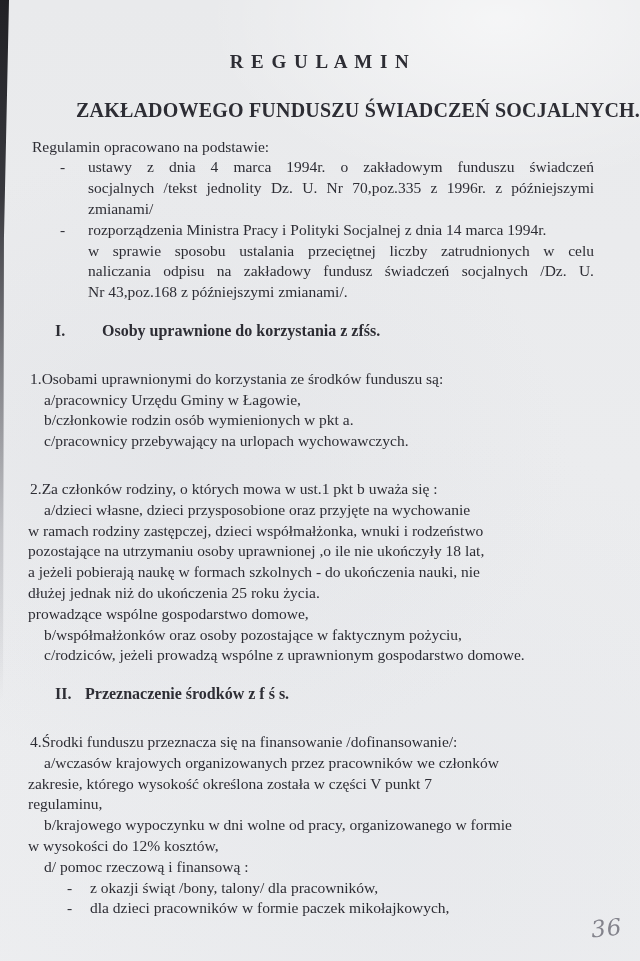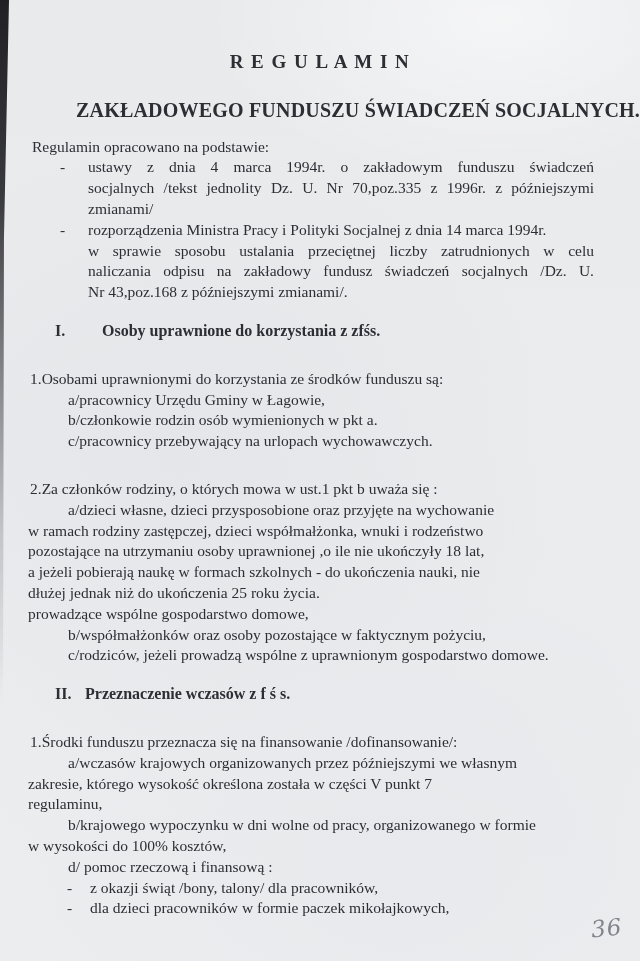--- a/index.html
+++ b/index.html
@@ -18,21 +18,21 @@
     background:linear-gradient(to bottom, rgba(22,22,26,0.95) 0%, rgba(32,32,38,0.88) 28%,
       rgba(58,58,64,0.60) 52%, rgba(110,110,118,0.30) 76%, rgba(150,150,156,0) 100%);
     clip-path:polygon(0 0, 100% 0, 44% 34%, 34% 100%, 0 100%);
   }
   .title { margin:52px 0 0 0; text-align:center; font-size:19px; font-weight:700; letter-spacing:1.5px; }
   .subtitle { margin:27px 0 16px 0; text-align:right; font-size:20px; font-weight:700; letter-spacing:0.2px; }
   .lead { margin:8px 0 0 32px; }
   .line { position:relative; white-space:pre-wrap; }
   .just { text-align:justify; text-align-last:justify; }
   .ind-0 { margin-left:30px;margin-top:27px; }
-  .ind-1 { margin-left:68px; }
+  .ind-1 { margin-left:44px; }
   .ind-2 { margin-left:28px; }
   .ind-3 { margin-left:90px; }
   .ind-hang { margin-left:88px; margin-right:46px; }
   .dash { position:absolute; left:-28px; top:0; }
   .ind-3 .dash { left:-23px; }
   .sec-head { margin:18px 8px 14px 55px; font-weight:700; font-size:16px; }
   .sec-num { display:inline-block; }
   .sec-0 .sec-num { min-width:47px; }
   .sec-1 .sec-num { min-width:30px; }
   .pagenum {
@@ -70,26 +70,26 @@
       <div class="line ind-1"><span>c/pracownicy przebywający na urlopach wychowawczych.</span></div>
       <div class="line ind-0"><span>2.Za członków rodziny, o których mowa w ust.1 pkt b uważa się :</span></div>
       <div class="line ind-1"><span>a/dzieci własne, dzieci przysposobione oraz przyjęte na wychowanie</span></div>
       <div class="line ind-2"><span>w ramach rodziny zastępczej, dzieci współmałżonka, wnuki i rodzeństwo</span></div>
       <div class="line ind-2"><span>pozostające na utrzymaniu osoby uprawnionej ,o ile nie ukończyły 18 lat,</span></div>
       <div class="line ind-2"><span>a jeżeli pobierają naukę w formach szkolnych - do ukończenia nauki, nie</span></div>
       <div class="line ind-2"><span>dłużej jednak niż do ukończenia 25 roku życia.</span></div>
       <div class="line ind-2"><span>prowadzące wspólne gospodarstwo domowe,</span></div>
       <div class="line ind-1"><span>b/współmałżonków oraz osoby pozostające w faktycznym pożyciu,</span></div>
       <div class="line ind-1"><span>c/rodziców, jeżeli prowadzą wspólne z uprawnionym gospodarstwo domowe.</span></div>
-      <div class="sec-head sec-1"><span class="sec-num">II.</span><span>Przeznaczenie wczasów z f ś s.</span></div>
-      <div class="line ind-0"><span>1.Środki funduszu przeznacza się na finansowanie /dofinansowanie/:</span></div>
-      <div class="line ind-1"><span>a/wczasów krajowych organizowanych przez późniejszymi we własnym</span></div>
+      <div class="sec-head sec-1"><span class="sec-num">II.</span><span>Przeznaczenie środków z f ś s.</span></div>
+      <div class="line ind-0"><span>4.Środki funduszu przeznacza się na finansowanie /dofinansowanie/:</span></div>
+      <div class="line ind-1"><span>a/wczasów krajowych organizowanych przez pracowników we członków</span></div>
       <div class="line ind-2"><span>zakresie, którego wysokość określona została w części V punkt 7</span></div>
       <div class="line ind-2"><span>regulaminu,</span></div>
       <div class="line ind-1"><span>b/krajowego wypoczynku w dni wolne od pracy, organizowanego w formie</span></div>
-      <div class="line ind-2"><span>w wysokości do 100% kosztów,</span></div>
+      <div class="line ind-2"><span>w wysokości do 12% kosztów,</span></div>
       <div class="line ind-1"><span>d/ pomoc rzeczową i finansową :</span></div>
       <div class="line ind-3"><span class="dash">-</span><span>z okazji świąt /bony, talony/ dla pracowników,</span></div>
       <div class="line ind-3"><span class="dash">-</span><span>dla dzieci pracowników w formie paczek mikołajkowych,</span></div>
     </div>
 
   <div class="pagenum">36</div>
 </div>
 
 </body></html>

